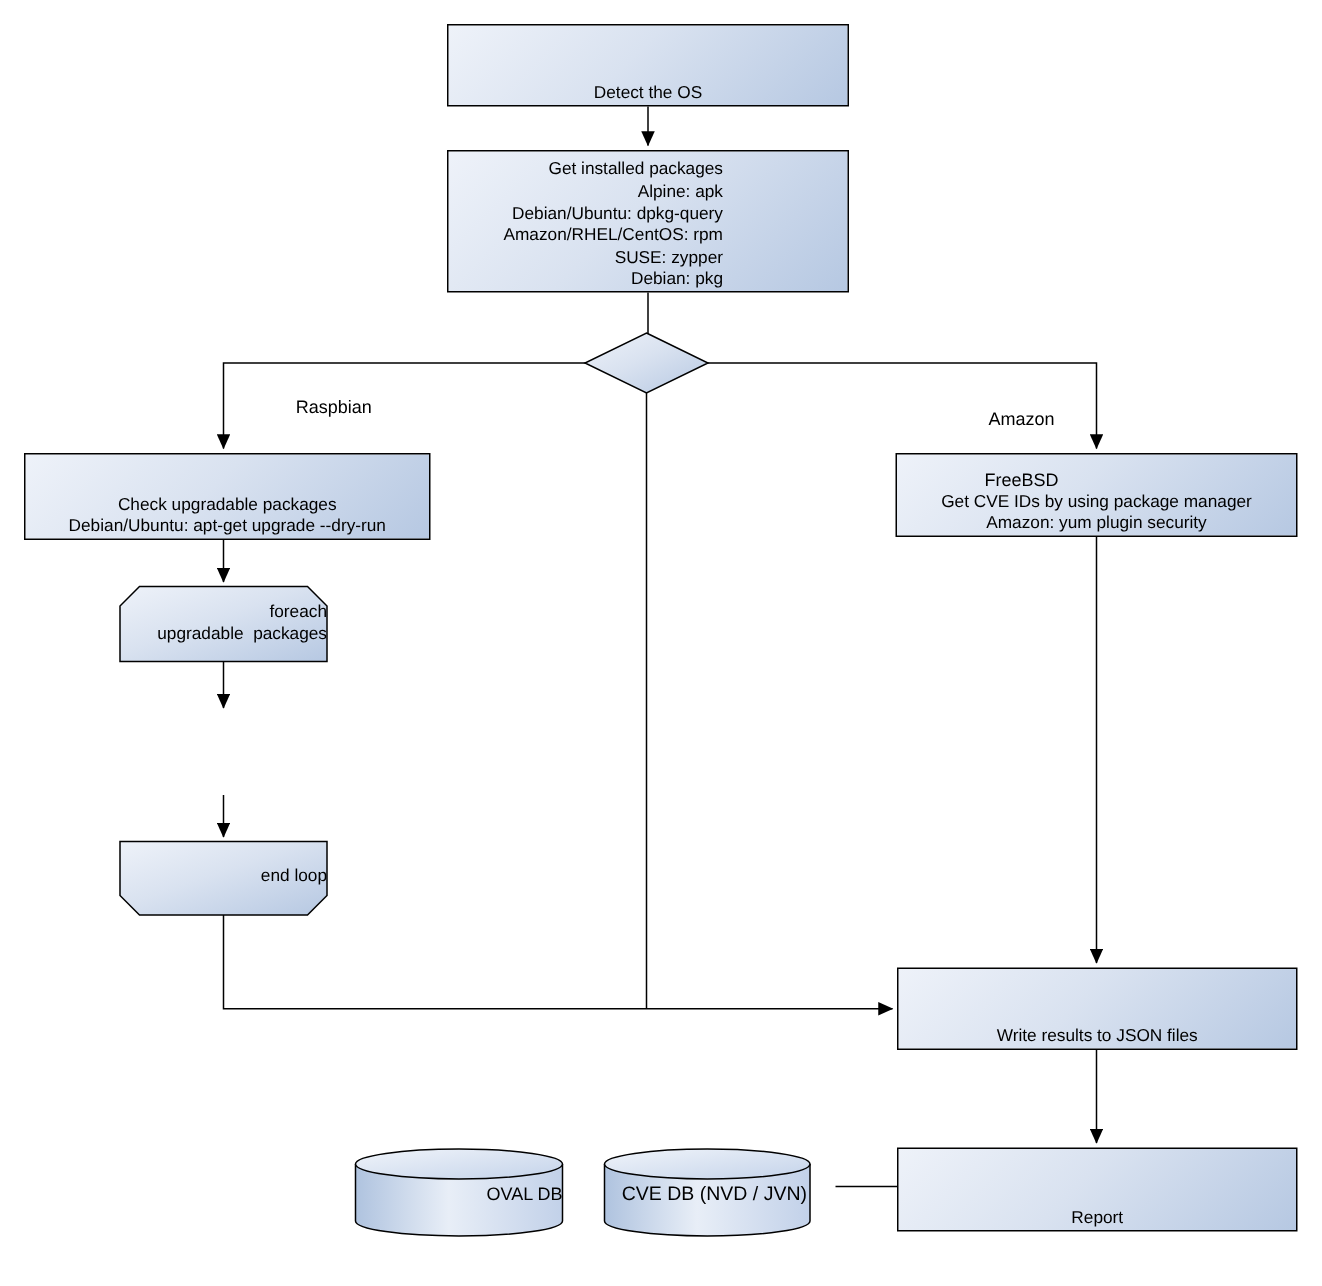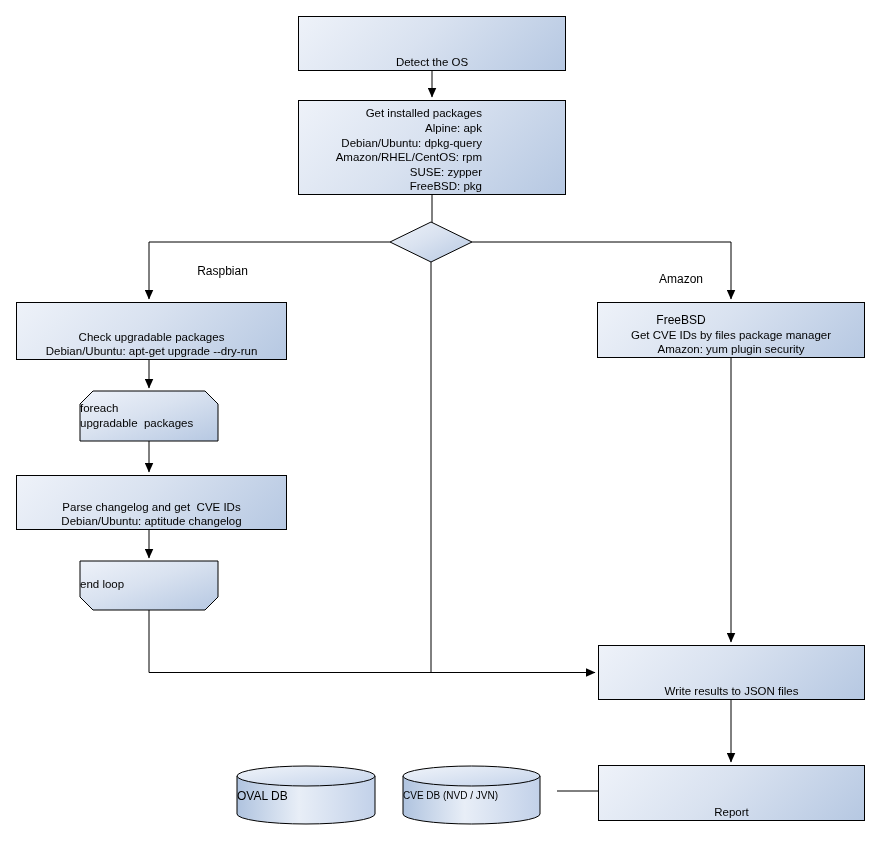--- a/index.html
+++ b/index.html
@@ -15,21 +15,21 @@
     display:flex;flex-direction:column;justify-content:flex-end;
     font-size:11.5px;line-height:14.6px;
   }
   .node .t{white-space:pre-wrap;}
   .center .t{text-align:center;}
   .rightalign .t{text-align:right;padding-right:83px;}
   .shape-text{
     position:absolute;box-sizing:border-box;display:flex;flex-direction:column;
     justify-content:center;font-size:11.5px;line-height:14.6px;
   }
-  .shape-text .t{text-align:left;white-space:pre-wrap;}
+  .shape-text .t{text-align:right;white-space:pre-wrap;}
   .edge-label{
     position:absolute;font-size:12px;line-height:14.8px;white-space:pre-wrap;
   }
   .vuln-container{
     position:absolute;left:222px;top:722px;width:335px;height:120px;
     box-sizing:border-box;border:1.5px dashed #000;border-radius:9px;
     background:#f7f7f7;
   }
   .vuln-band{
     position:absolute;left:0;top:0;right:0;height:25px;
@@ -103,35 +103,31 @@
   <div class="node center" style="left:298px;top:16px;width:268px;height:55px;">
     <div class="t">Detect the OS</div>
   </div>
 
   <div class="node rightalign" style="left:298px;top:100px;width:268px;height:95px;">
     <div class="t">Get installed packages</div>
     <div class="t">Alpine: apk</div>
     <div class="t">Debian/Ubuntu: dpkg-query</div>
     <div class="t">Amazon/RHEL/CentOS: rpm</div>
     <div class="t">SUSE: zypper</div>
-    <div class="t">FreeBSD: pkg</div>
+    <div class="t">Debian: pkg</div>
   </div>
 
   <div class="node center" style="left:16px;top:302px;width:271px;height:58px;">
     <div class="t">Check upgradable packages</div>
     <div class="t">Debian/Ubuntu: apt-get upgrade --dry-run</div>
   </div>
 
-  <div class="node center" style="left:16px;top:475px;width:271px;height:55px;">
-    <div class="t">Parse changelog and get  CVE IDs</div>
-    <div class="t">Debian/Ubuntu: aptitude changelog</div>
-  </div>
 
   <div class="node center" style="left:597px;top:302px;width:268px;height:56px;">
-    <div class="t">Get CVE IDs by files package manager</div>
+    <div class="t">Get CVE IDs by using package manager</div>
     <div class="t">Amazon: yum plugin security</div>
   </div>
 
   <div class="node center" style="left:598px;top:645px;width:267px;height:55px;">
     <div class="t">Write results to JSON files</div>
   </div>
 
   <div class="node center" style="left:598px;top:765px;width:267px;height:56px;">
     <div class="t">Report</div>
   </div>
@@ -142,21 +138,21 @@
   </div>
 
   <div class="shape-text" style="left:80px;top:561px;width:138px;height:46px;">
     <div class="t">end loop</div>
   </div>
 
   <div class="shape-text" style="left:237px;top:780px;width:138px;height:32px;font-size:12px;">
     <div class="t">OVAL DB</div>
   </div>
 
-  <div class="shape-text" style="left:403px;top:780px;width:135px;height:32px;font-size:10px;">
+  <div class="shape-text" style="left:403px;top:780px;width:135px;height:32px;font-size:13px;">
     <div class="t">CVE DB (NVD / JVN)</div>
   </div>
 
   <div class="edge-label" style="left:175px;top:264px;width:95px;text-align:center;">Raspbian</div>
 
   <div class="edge-label" style="left:641px;top:246px;width:80px;text-align:center;line-height:13.5px;">
     <div>Amazon</div>
     <div>FreeBSD</div>
   </div>
 

